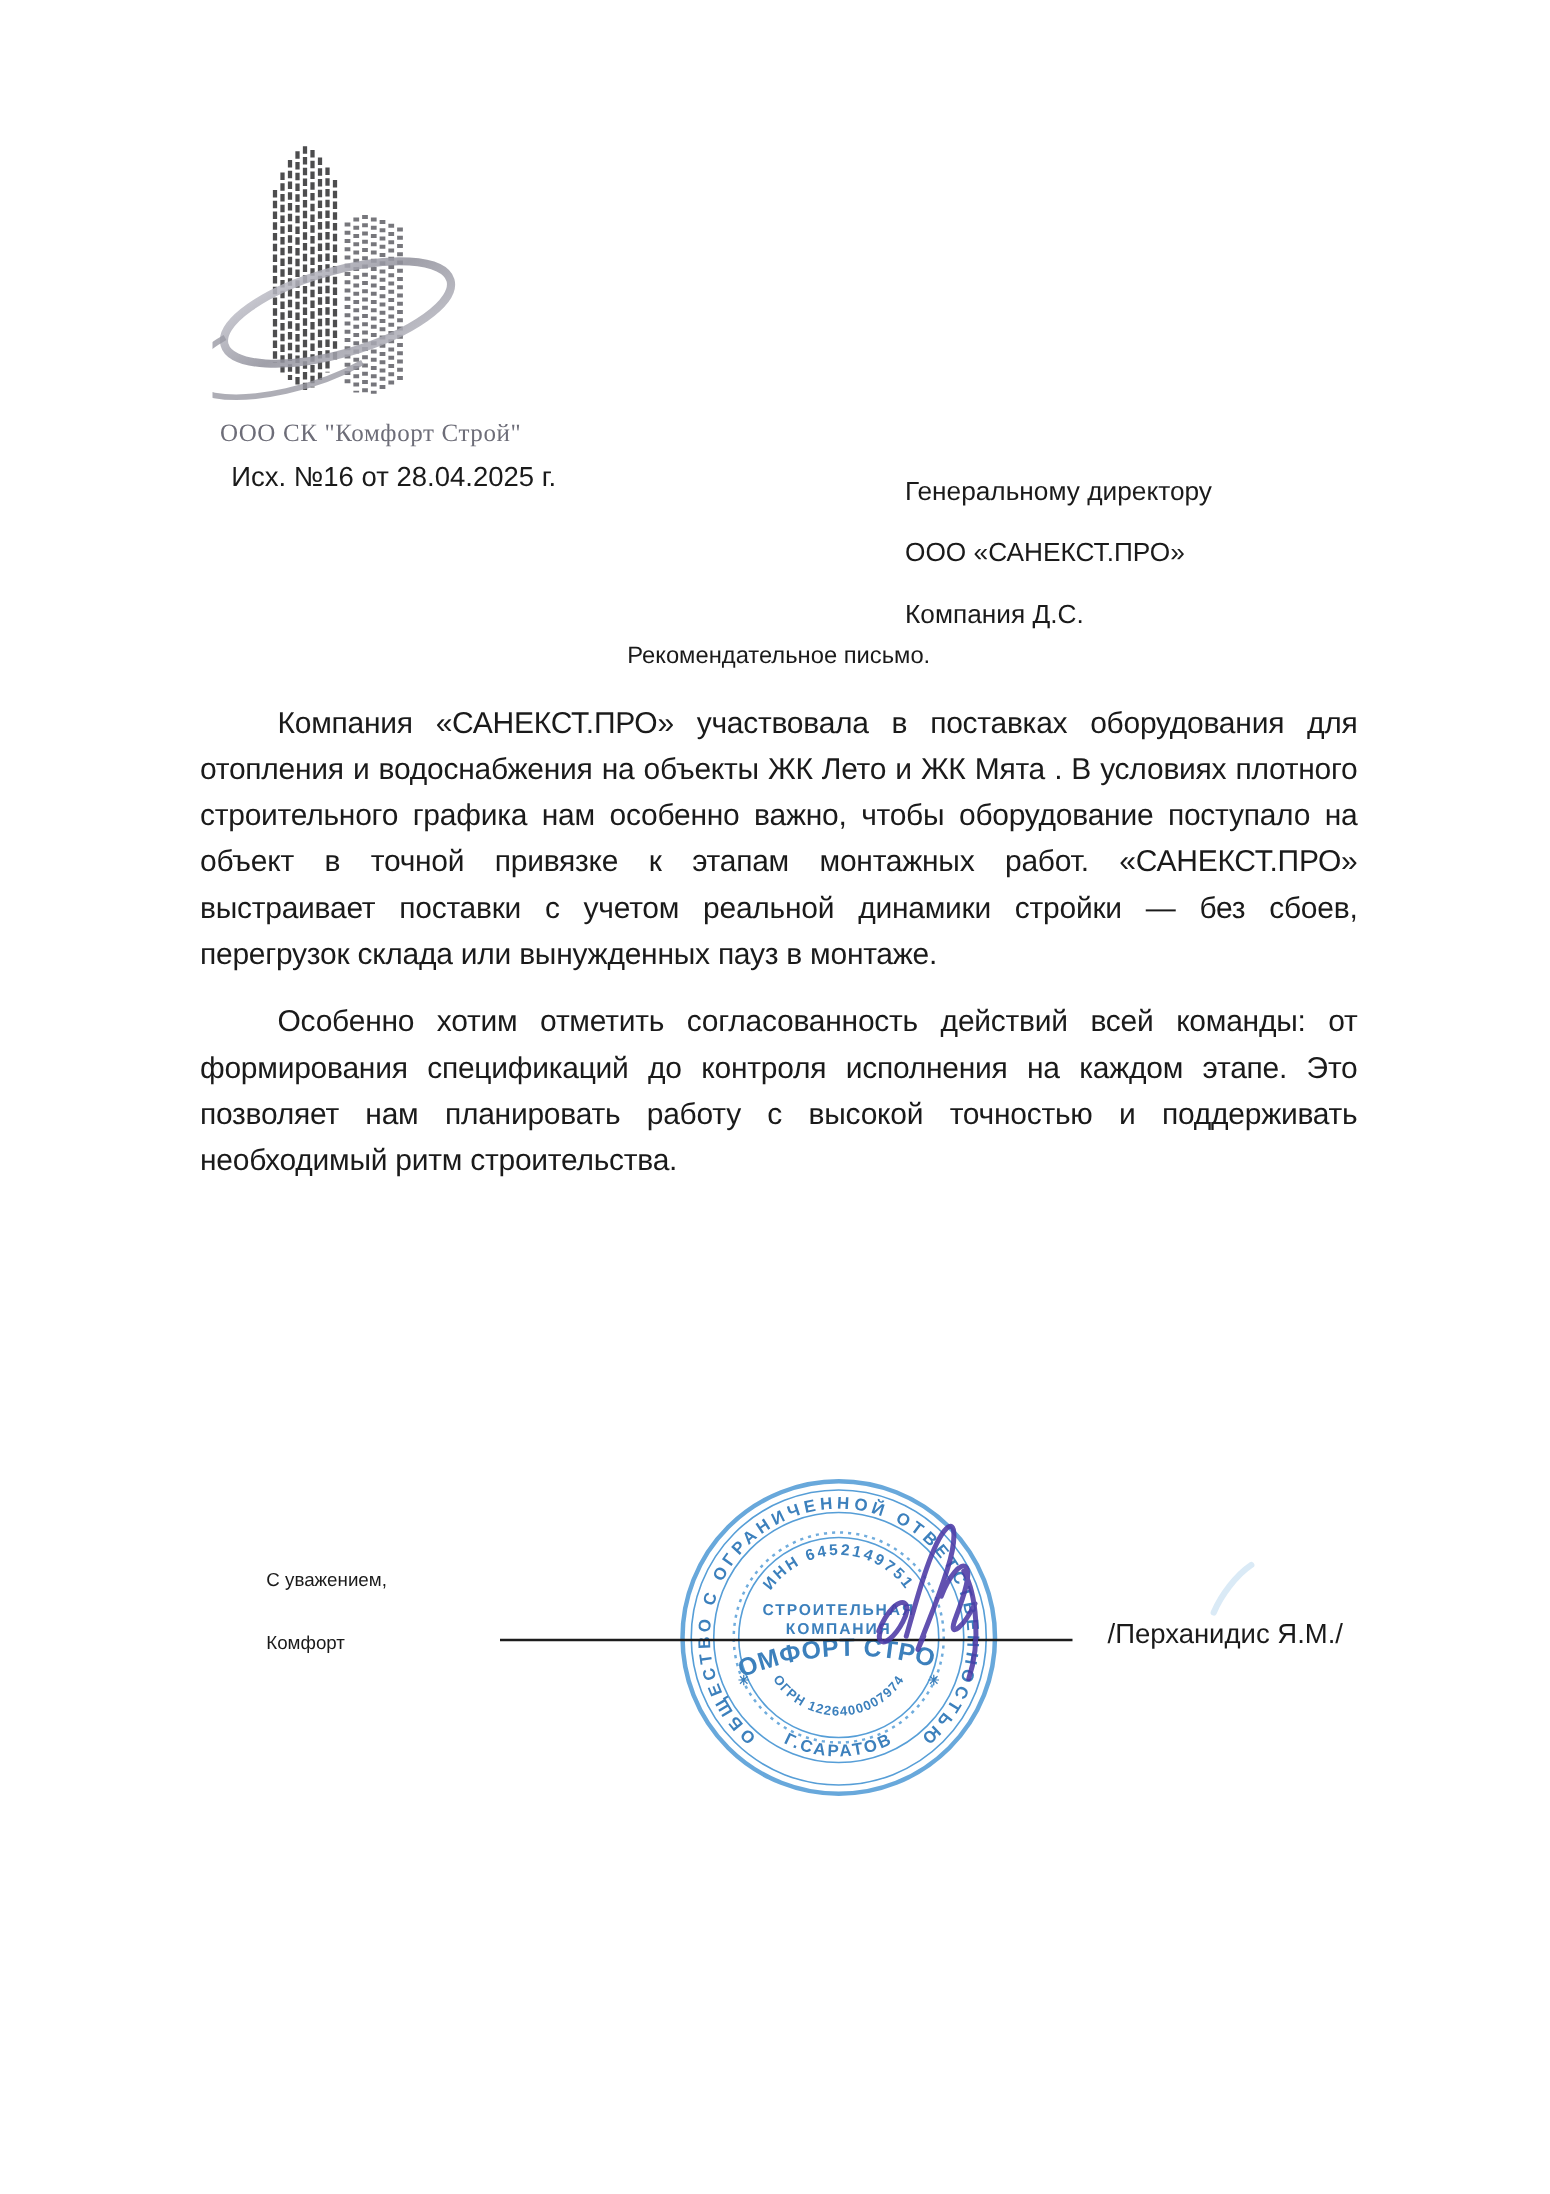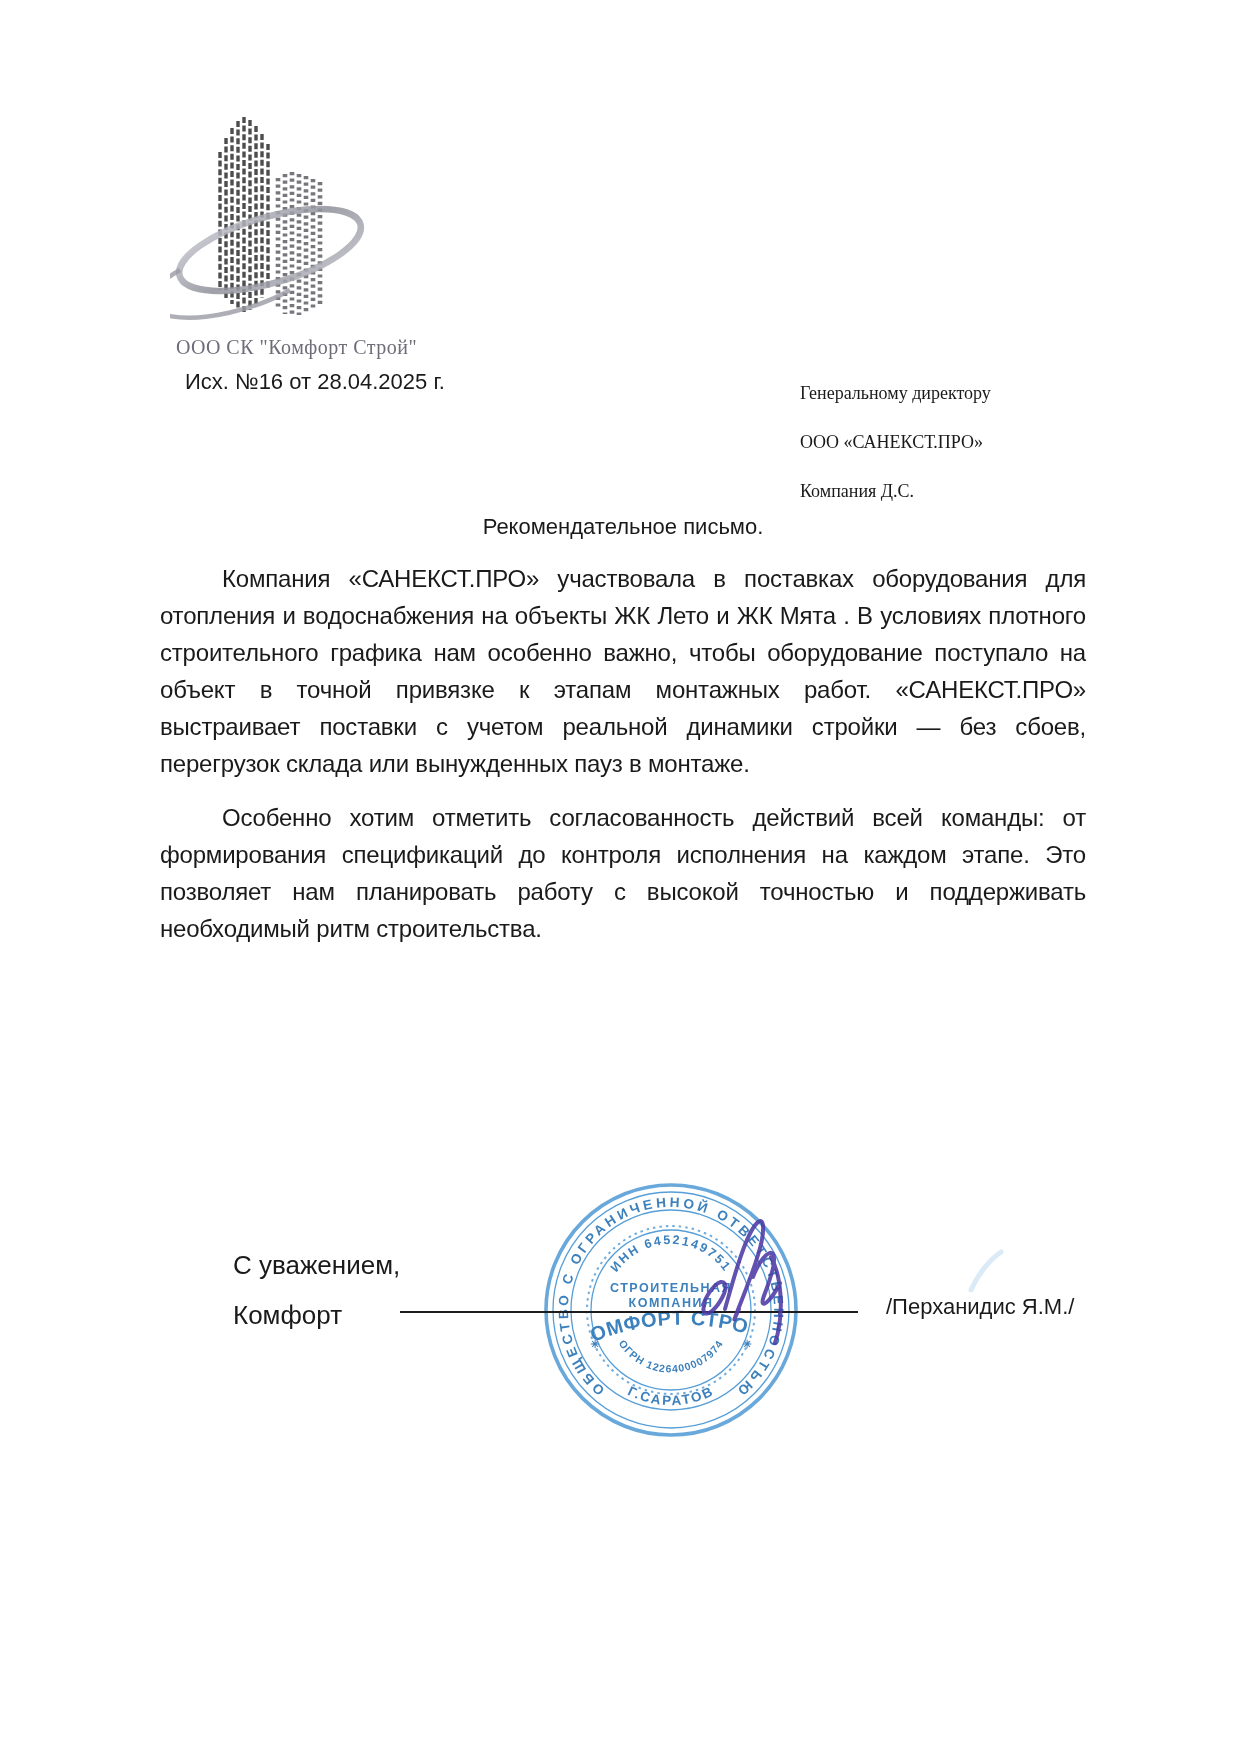--- a/index.html
+++ b/index.html
@@ -14,36 +14,36 @@
   .abs{position:absolute;}
   
   .logo{left:170px;top:112px;width:200px;height:218px;}
   .logo-caption{
     left:176px;top:336px;width:300px;
     font-family:"Liberation Serif",serif;
     font-size:20px;color:#6d6d78;letter-spacing:.5px;
   }
   
   .outgoing{left:161px;top:369px;font-size:22px;margin-left:24px;}
-  .addressee{left:800px;top:369px;font-size:18px;line-height:49px;font-family:Liberation Serif, serif;}
+  .addressee{left:724px;top:369px;font-size:21px;line-height:49px;}
   .addressee div{white-space:nowrap;}
   
   .letter-title{
     left:160px;top:514px;width:926px;
-    text-align:center;font-size:22px;
+    text-align:center;font-size:19px;
   }
   
   .body-text{
     left:160px;top:560px;width:926px;
     font-size:24px;line-height:37px;
     text-align:justify;letter-spacing:-0.2px;
   }
   .body-text p{margin:0 0 17px 0;text-indent:62px;}
   
-  .closing{left:213px;top:1240px;font-size:26px;line-height:50px;margin-left:20px;}
+  .closing{left:213px;top:1240px;font-size:15px;line-height:50px;}
   
   .stamp{left:541px;top:1180px;width:260px;height:260px;opacity:.93;}
   .sig{left:695px;top:1213px;width:110px;height:150px;}
   .smudge{left:963px;top:1246px;width:44px;height:52px;}
   .sig-line{
     left:400px;top:1311px;width:458px;height:0;
     border-top:2px solid #1c1c1c;
   }
   .signatory{left:886px;top:1294px;font-size:22px;white-space:nowrap;}
   

